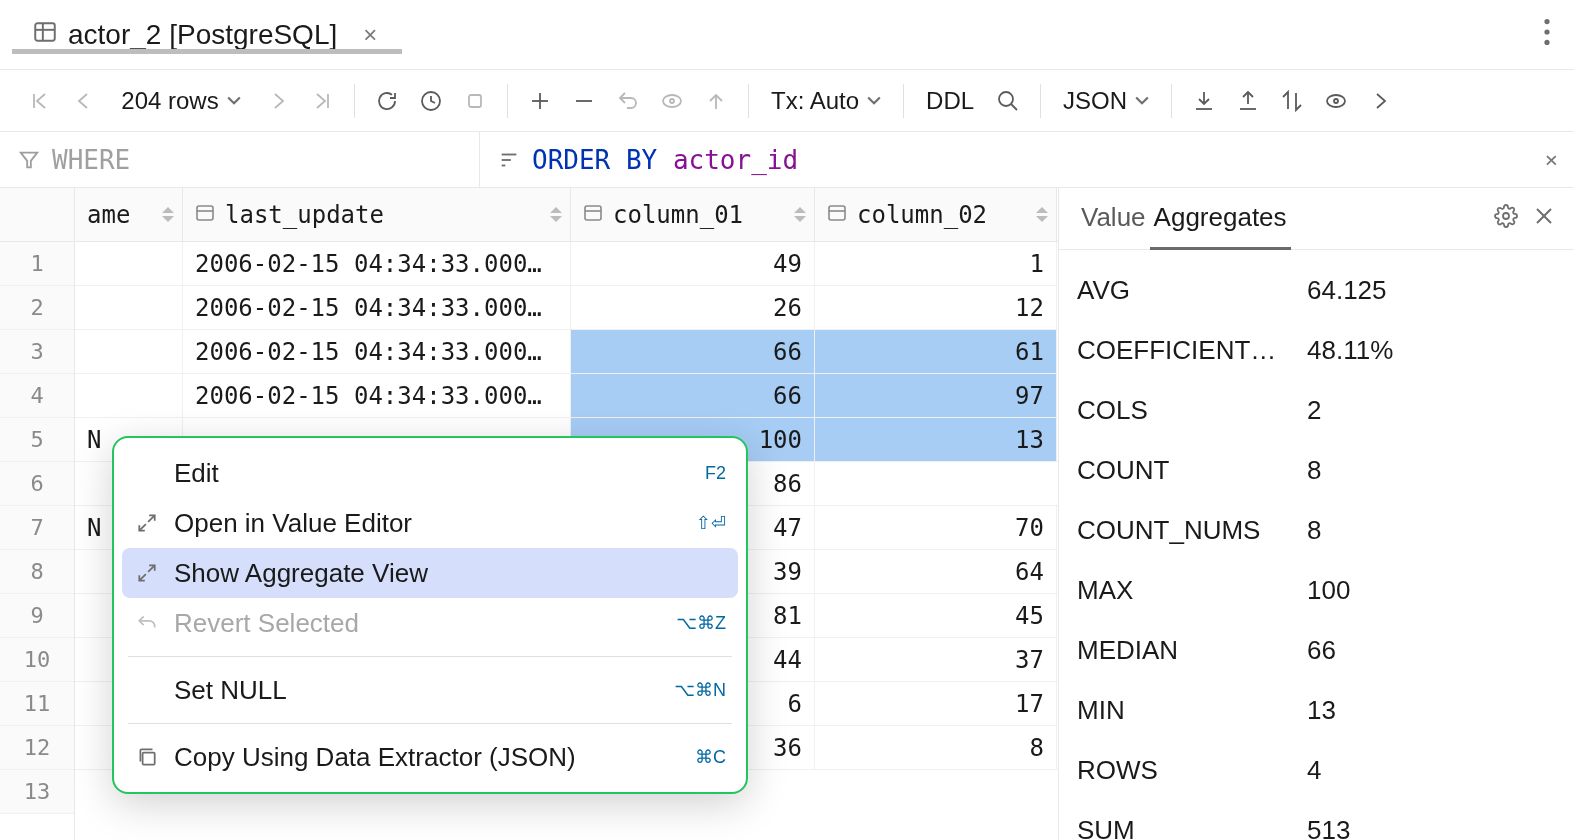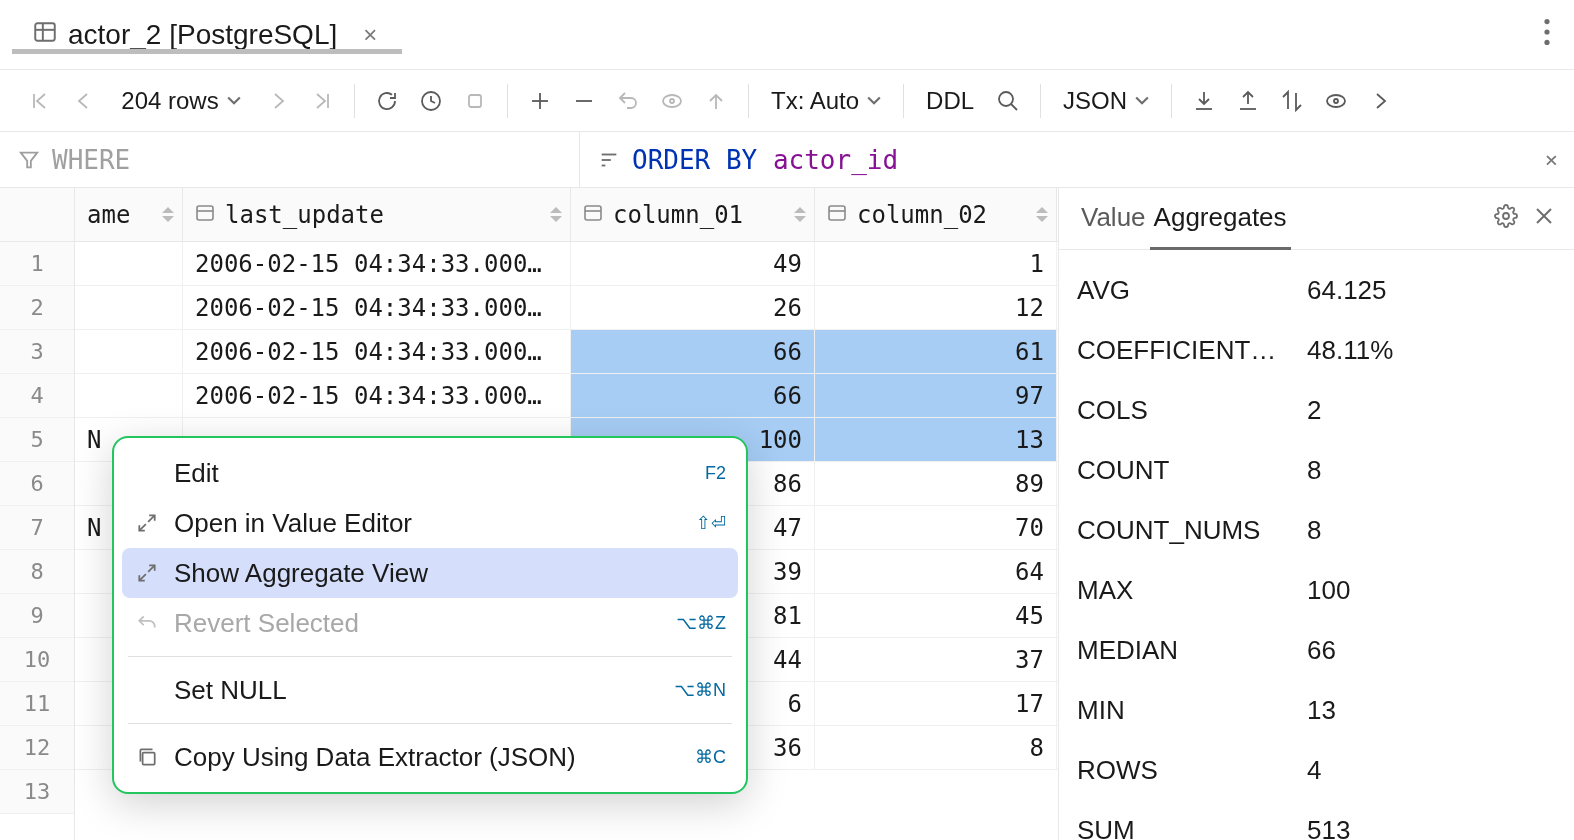--- a/index.html
+++ b/index.html
@@ -73,21 +73,21 @@
 .filterrow {
   display: flex;
   height: 56px;
   border-bottom: 1px solid #e8e8e8;
 }
 .filter-where {
   display: flex;
   align-items: center;
   gap: 12px;
   padding: 0 18px;
-  width: 580px;
+  width: 480px;
   font-family: "SF Mono", Menlo, monospace;
   font-size: 26px;
   color: #a0a0a0;
   border-right: 1px solid #e8e8e8;
 }
 .filter-orderby {
   display: flex;
   align-items: center;
   gap: 12px;
   padding: 0 18px;
@@ -490,21 +490,20 @@
           <div class="tr">
             <div class="td col-name">N</div>
             <div class="td col-update"></div>
             <div class="td col-01 num sel">100</div>
             <div class="td col-02 num sel">13</div>
           </div>
           <div class="tr">
             <div class="td col-name"></div>
             <div class="td col-update"></div>
             <div class="td col-01 num">86</div>
-            <div class="td col-02 num">89</div>
           </div>
           <div class="tr">
             <div class="td col-name">N</div>
             <div class="td col-update"></div>
             <div class="td col-01 num">47</div>
             <div class="td col-02 num">70</div>
           </div>
           <div class="tr">
             <div class="td col-name"></div>
             <div class="td col-update"></div>

